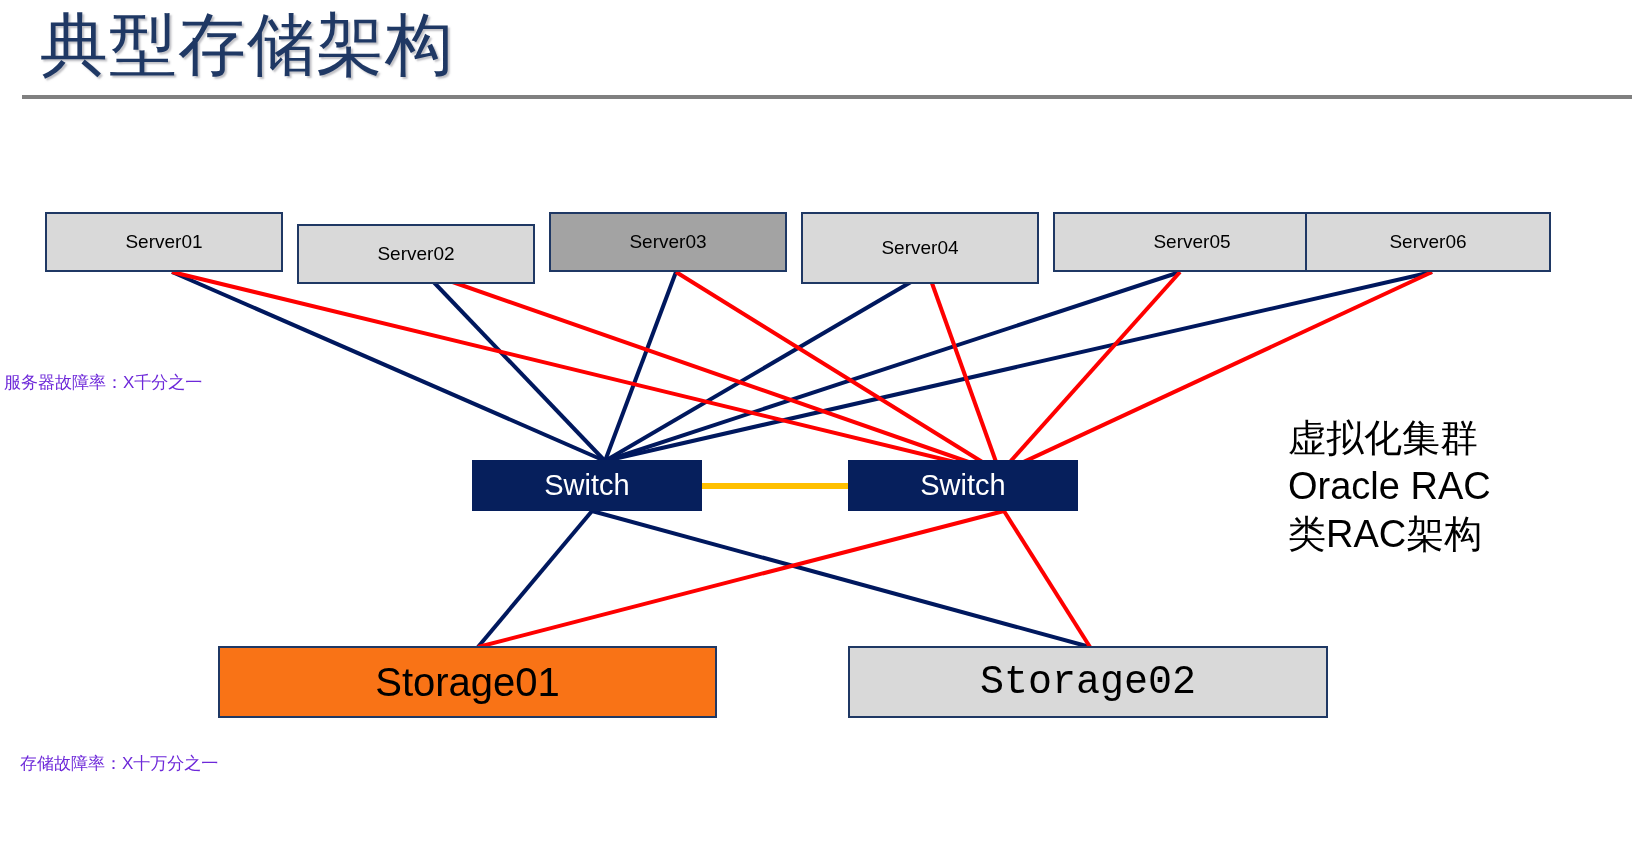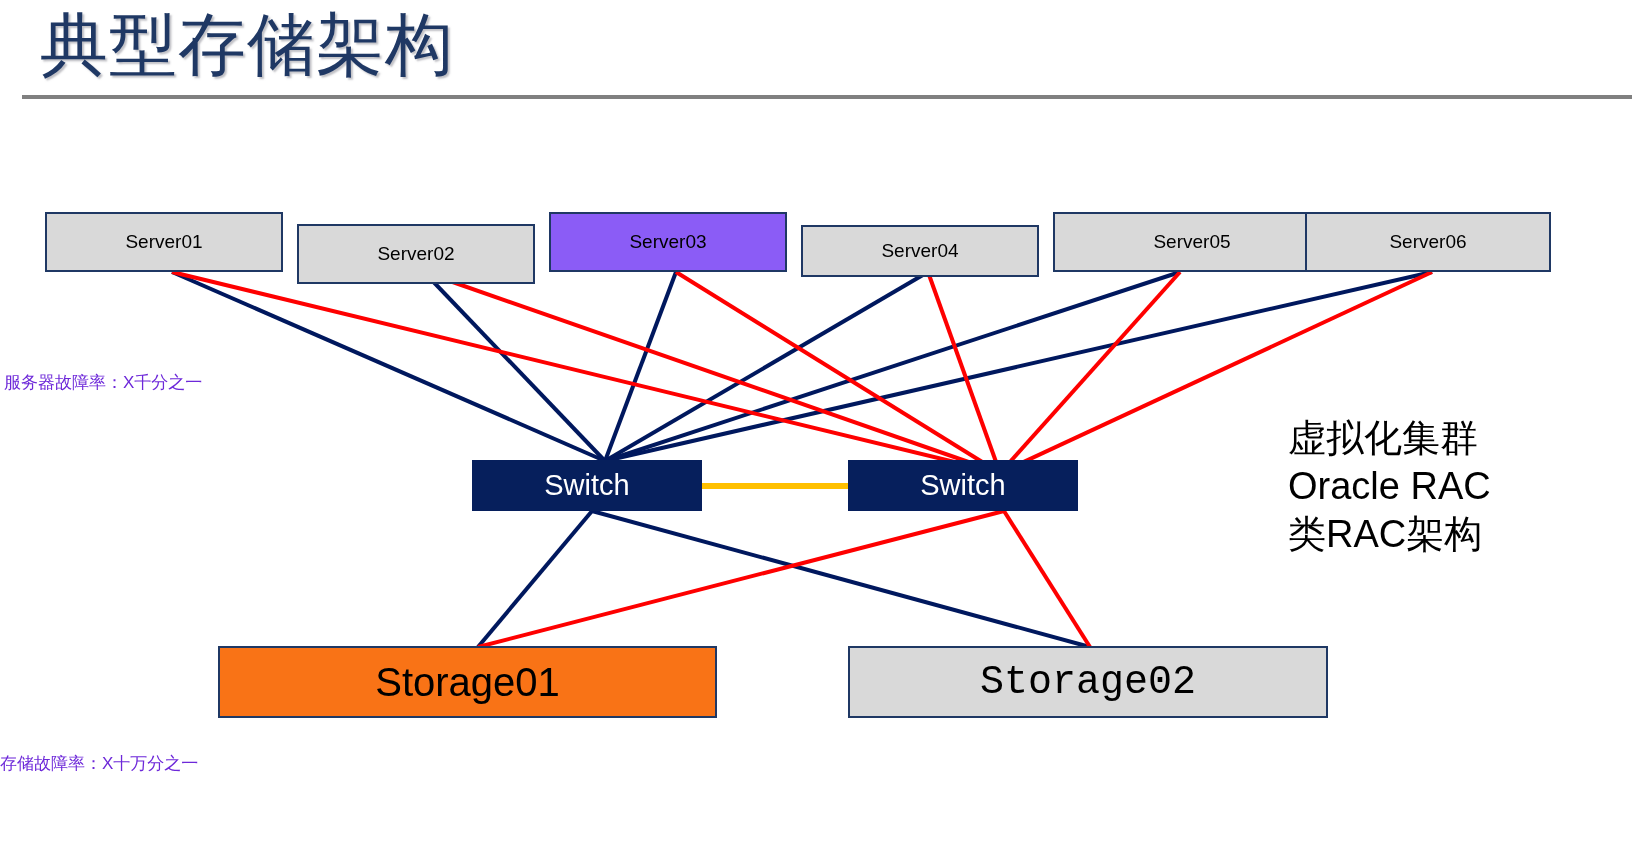--- a/index.html
+++ b/index.html
@@ -87,21 +87,21 @@
   }
 
   
   .annot {
     position: absolute;
     font-size: 17px;
     color: #6d28d9;
     white-space: nowrap;
   }
   #annot-server-rate { left: 4px; top: 371px; }
-  #annot-storage-rate { left: 0; top: 752px; }
+  #annot-storage-rate { left: 20px; top: 752px; }
 
   #right-note {
     position: absolute;
     left: 1288px;
     top: 414px;
     font-size: 38px;
     line-height: 48px;
     color: #000000;
     white-space: nowrap;
   }
@@ -134,24 +134,24 @@
       <line x1="1004" y1="511" x2="1090" y2="647" stroke="#fe0000" stroke-width="4" stroke-linecap="butt"></line>
       <line x1="702" y1="486" x2="848" y2="486" stroke="#ffc000" stroke-width="6" stroke-linecap="butt"></line>
     </svg>
 
   <div class="node server" style="left: 45px; top: 212px; width: 238px; height: 60px; background: rgb(217, 217, 217); border-color: rgb(31, 56, 100);">
     <span>Server01</span>
   </div>
   <div class="node server" style="left: 297px; top: 224px; width: 238px; height: 60px; background: rgb(217, 217, 217); border-color: rgb(31, 56, 100);">
     <span>Server02</span>
   </div>
-  <div class="node server" style="left: 549px; top: 212px; width: 238px; height: 60px; background: #8b5cf6; border-color: rgb(31, 56, 100);">
+  <div class="node server" style="left: 549px; top: 212px; width: 238px; height: 60px; background: #a3a3a3; border-color: rgb(31, 56, 100);">
     <span>Server03</span>
   </div>
-  <div class="node server" style="left: 801px; top: 212px; width: 238px; height: 52px; background: rgb(217, 217, 217); border-color: rgb(31, 56, 100); margin-top: 13px;">
+  <div class="node server" style="left: 801px; top: 212px; width: 238px; height: 72px; background: rgb(217, 217, 217); border-color: rgb(31, 56, 100);">
     <span>Server04</span>
   </div>
   <div class="node server" style="left: 1053px; top: 212px; width: 278px; height: 60px; background: rgb(217, 217, 217); border-color: rgb(31, 56, 100);">
     <span>Server05</span>
   </div>
   <div class="node server" style="left: 1305px; top: 212px; width: 246px; height: 60px; background: rgb(217, 217, 217); border-color: rgb(31, 56, 100);">
     <span>Server06</span>
   </div>
 
   <div class="node switch" style="left: 472px; top: 460px; width: 230px; height: 51px; background: rgb(6, 31, 92); color: rgb(255, 255, 255);">

